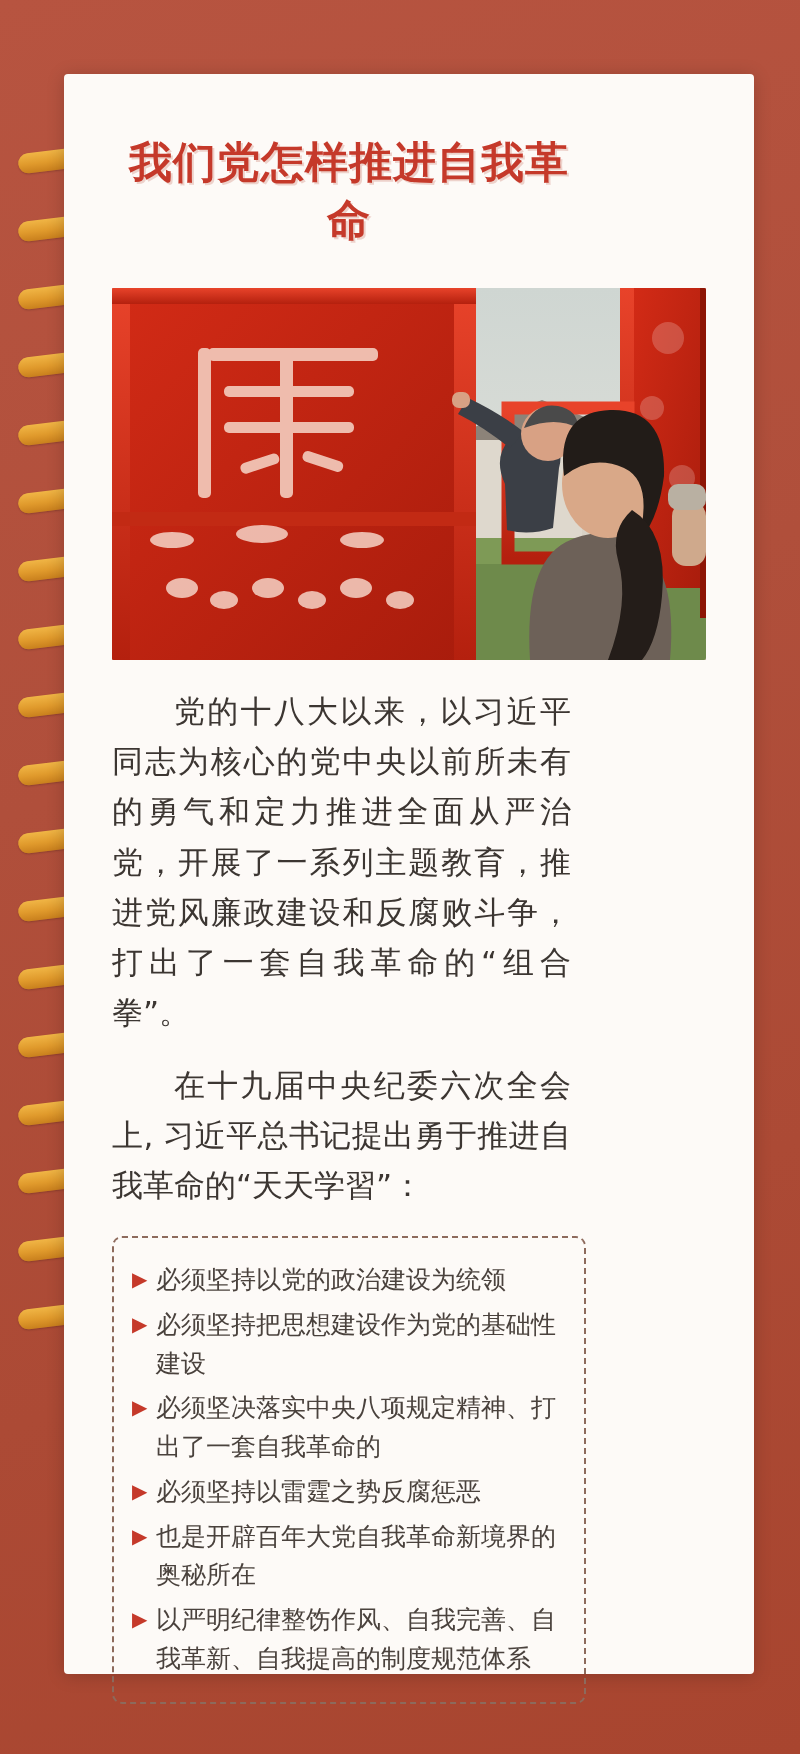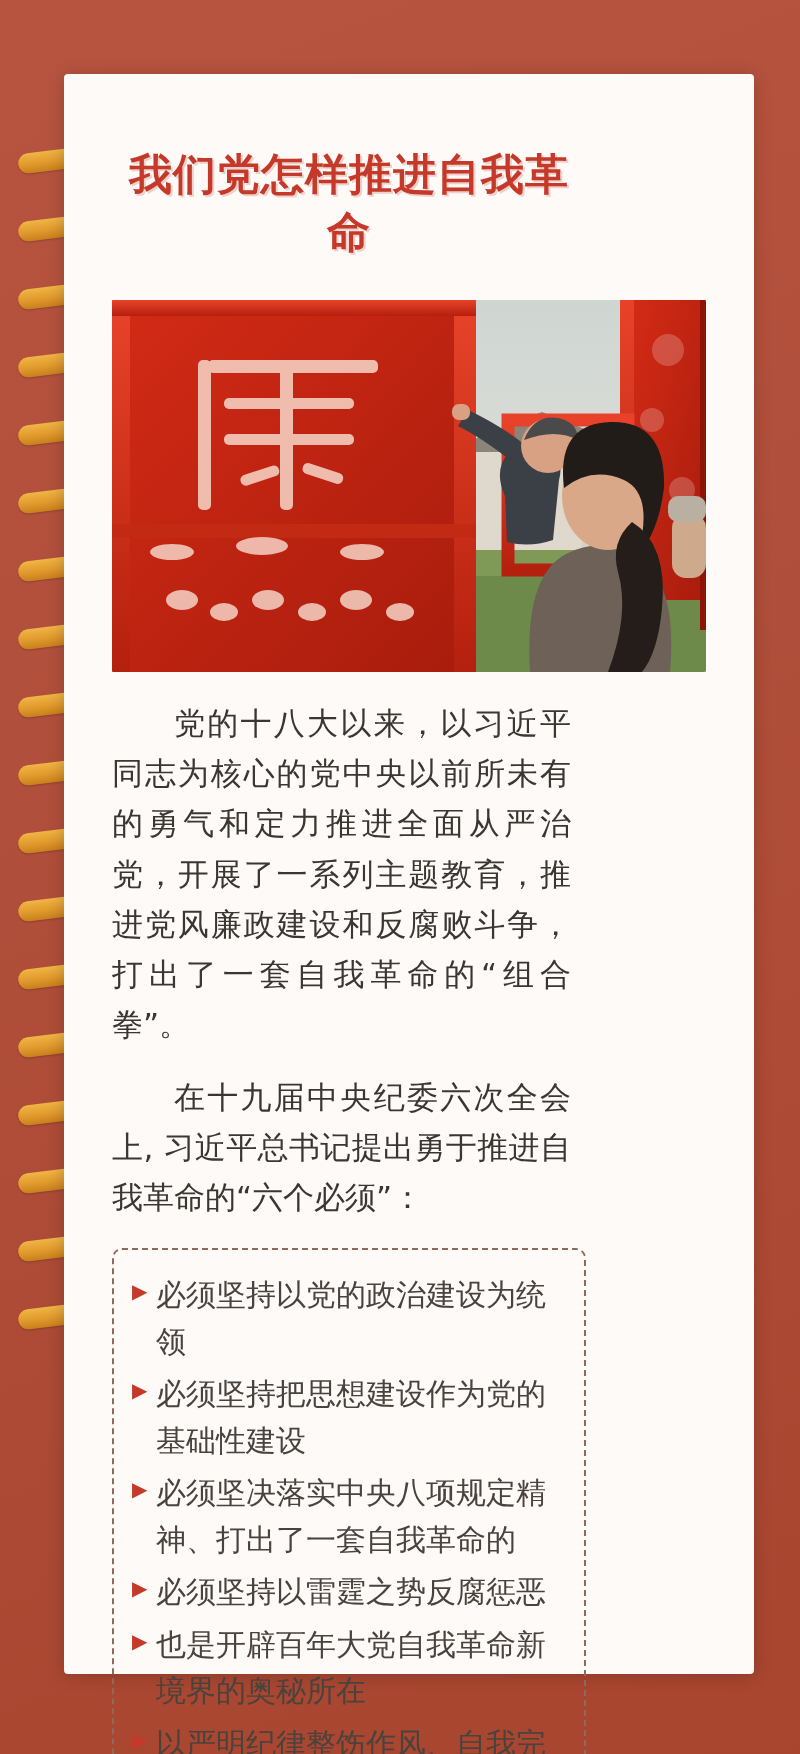--- a/index.html
+++ b/index.html
@@ -67,21 +67,21 @@
     background: #fdfaf7;
     clip-path: polygon(
       0.6% 0.4%, 18% 0.1%, 40% 0.7%, 62% 0.1%, 82% 0.8%, 99.4% 0.3%,
       99.2% 12%, 99.8% 28%, 99.1% 46%, 99.8% 64%, 99.0% 82%, 99.6% 99.6%,
       80% 99.2%, 58% 99.8%, 36% 99.1%, 14% 99.8%, 0.5% 99.3%,
       1.0% 80%, 0.2% 62%, 0.9% 44%, 0.2% 26%, 0.8% 12%
     );
   }
   .content {
     position: absolute;
-    left: 0; top: 16px;
+    left: 0; top: 4px;
     width: 570px;
     height: 1600px;
     padding: 0 48px;
     box-sizing: border-box;
   }
   .title {
     margin: 0;
     padding-top: 56px;
     text-align: center;
     font-size: 43px;
@@ -126,21 +126,21 @@
   .bullet .marker {
     flex: 0 0 auto;
     width: 24px;
     margin-top: 9px;
     color: #c5392a;
     font-size: 20px;
     line-height: 1;
   }
   .bullet .btext {
     flex: 1 1 auto;
-    font-size: 30px;
+    font-size: 25px;
     line-height: 1.55;
     color: #4a423d;
     font-family: Liberation Sans, sans-serif;
   }
   .footer {
     position: absolute;
     left: 0;
     bottom: 62px;
     width: 690px;
     display: flex;
@@ -293,21 +293,21 @@
           </g>
 
           <g>
             <rect x="560" y="214" width="34" height="64" rx="14" fill="#cfa98c"></rect>
             <rect x="556" y="196" width="38" height="26" rx="10" fill="#b9b0a2"></rect>
           </g>
         </svg>
       </div>
 
       <p class="para">党的十八大以来，以习近平同志为核心的党中央以前所未有的勇气和定力推进全面从严治党，开展了一系列主题教育，推进党风廉政建设和反腐败斗争，打出了一套自我革命的“组合拳”。</p>
-      <p class="para tight">在十九届中央纪委六次全会上, 习近平总书记提出勇于推进自我革命的“六个必须”：</p>
+      <p class="para tight">在十九届中央纪委六次全会上, 习近平总书记提出勇于推进自我革命的“天天学習”：</p>
 
       <div class="dashbox">
         <div class="bullet">
           <span class="marker">▶</span>
           <span class="btext">必须坚持以党的政治建设为统领</span>
         </div>
         <div class="bullet">
           <span class="marker">▶</span>
           <span class="btext">必须坚持把思想建设作为党的基础性建设</span>
         </div>

